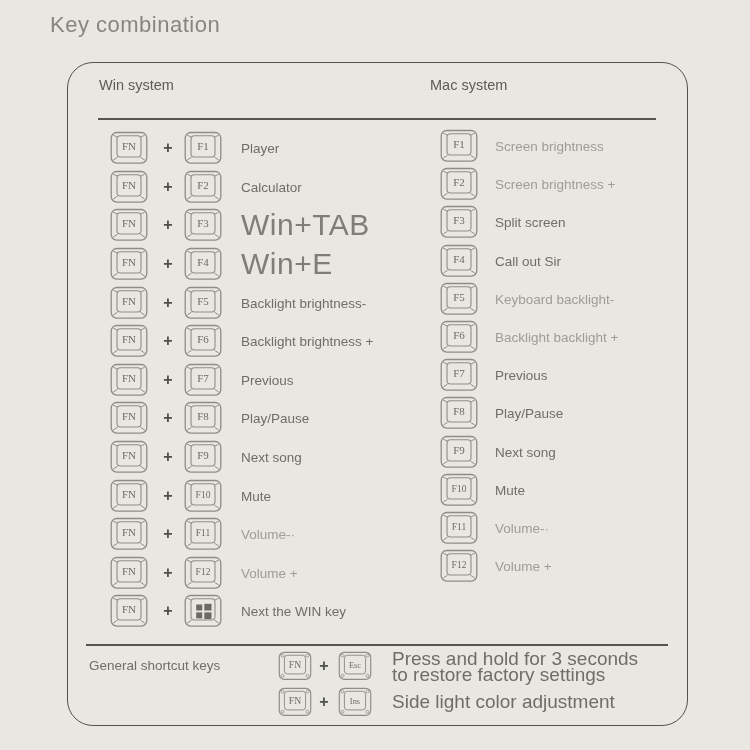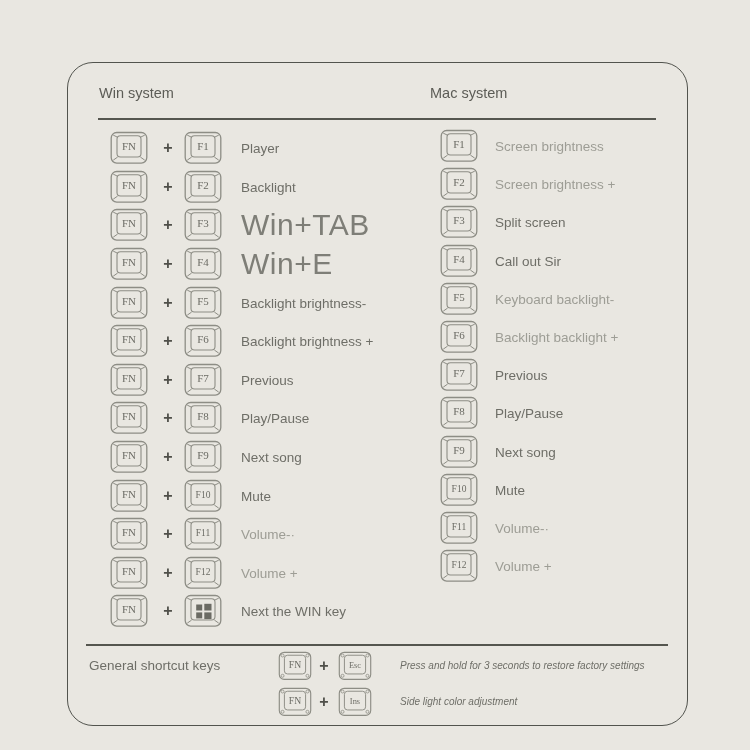--- a/index.html
+++ b/index.html
@@ -12,21 +12,21 @@
   .stage{position:relative;width:750px;height:750px;}
   .title{
     position:absolute;left:50px;top:12px;
     font-size:22px;color:#86867f;letter-spacing:.5px;
   }
   .panel{
     position:absolute;left:67px;top:62px;width:621px;height:664px;
     border:1.6px solid #52544e;border-radius:26px;
     box-sizing:border-box;
   }
-  .col-header{position:absolute;top:14px;font-size:14.5px;color:#5c5c56;margin-top:8px;}
+  .col-header{position:absolute;top:14px;font-size:14.5px;color:#5c5c56;}
   .col-header.win{left:31px;}
   .col-header.mac{left:362px;}
   .divider{position:absolute;height:1.6px;background:#55564f;}
   .divider.top{left:30px;top:55px;width:558px;}
   .divider.bottom{left:18px;top:581px;width:582px;}
   .rows{position:absolute;}
   #win-rows{left:0;top:66px;width:372px;}
   #mac-rows{left:372px;top:64px;width:249px;}
   #general-rows{left:0;top:585px;width:620px;}
   .row{position:relative;}
@@ -37,41 +37,42 @@
   .key svg{display:block;}
   .win-row .fn-key{left:42px;}
   .win-row .plus{left:91px;}
   .win-row .f-key{left:116px;}
   .win-row .desc{left:173px;}
   .mac-row .f-key{left:0px;}
   .mac-row .desc{left:55px;}
   .gen-row .fn-key{left:210px;}
   .gen-row .plus{left:247px;}
   .gen-row .f-key{left:270px;}
-  .gen-row .desc{left:332px;white-space:normal;width:255px;font-size:10px;line-height:15.5px;font-style:italic;}
+  .gen-row .desc{left:324px;white-space:normal;width:255px;font-size:19px;line-height:15.5px;}
   .plus{
     position:absolute;top:50%;transform:translateY(-50%);
     width:18px;text-align:center;
     font-size:16px;font-weight:bold;color:#4f4f49;
   }
   .desc{
     position:absolute;top:50%;transform:translateY(-50%);
     font-size:13.5px;color:#6e6e67;white-space:nowrap;
   }
   .desc.light{color:#9d9d95;}
   .desc.large{font-size:30px;color:#7e7e77;letter-spacing:.5px;}
   .general-label{
     position:absolute;left:21px;top:595px;
     font-size:13.5px;color:#6e6e67;
   }
 </style>
 </head>
 <body>
 
 <div class="stage">
+  <div class="title">Key combination</div>
 
   <div class="panel">
     <div class="col-header win">Win system</div>
     <div class="col-header mac">Mac system</div>
     <div class="divider top"></div>
 
     <div class="rows" id="win-rows">
         <div class="row win-row">
           <span class="key fn-key">
             <svg width="38" height="34" viewBox="0 0 38 34">
@@ -103,21 +104,21 @@
           </span>
           <span class="plus">+</span>
           <span class="key f-key">
             <svg width="38" height="34" viewBox="0 0 38 34">
     <rect x="1.2" y="1.5" width="35.6" height="30.6" rx="5.5" fill="none" stroke="#8d8d85" stroke-width="1.3"></rect>
     <rect x="7" y="4.8" width="24" height="21.2" rx="3.5" fill="none" stroke="#8d8d85" stroke-width="1.1"></rect>
     <path d="M3.6 4.3 L7.3 6.1 M34.4 4.3 L30.7 6.1 M3.6 28.9 L7.3 26.3 M34.4 28.9 L30.7 26.3" stroke="#8d8d85" stroke-width="1" fill="none" stroke-linecap="round"></path>
               <text x="19" y="19.2" text-anchor="middle" font-family="'Liberation Serif', serif" font-size="11" fill="#6b6b64">F2</text>
             </svg>
           </span>
-          <span class="desc">Backlight</span>
+          <span class="desc">Calculator</span>
         </div>
         <div class="row win-row">
           <span class="key fn-key">
             <svg width="38" height="34" viewBox="0 0 38 34">
     <rect x="1.2" y="1.5" width="35.6" height="30.6" rx="5.5" fill="none" stroke="#8d8d85" stroke-width="1.3"></rect>
     <rect x="7" y="4.8" width="24" height="21.2" rx="3.5" fill="none" stroke="#8d8d85" stroke-width="1.1"></rect>
     <path d="M3.6 4.3 L7.3 6.1 M34.4 4.3 L30.7 6.1 M3.6 28.9 L7.3 26.3 M34.4 28.9 L30.7 26.3" stroke="#8d8d85" stroke-width="1" fill="none" stroke-linecap="round"></path>
               <text x="19" y="19.2" text-anchor="middle" font-family="'Liberation Serif', serif" font-size="11" fill="#6b6b64">FN</text>
             </svg>
           </span>

